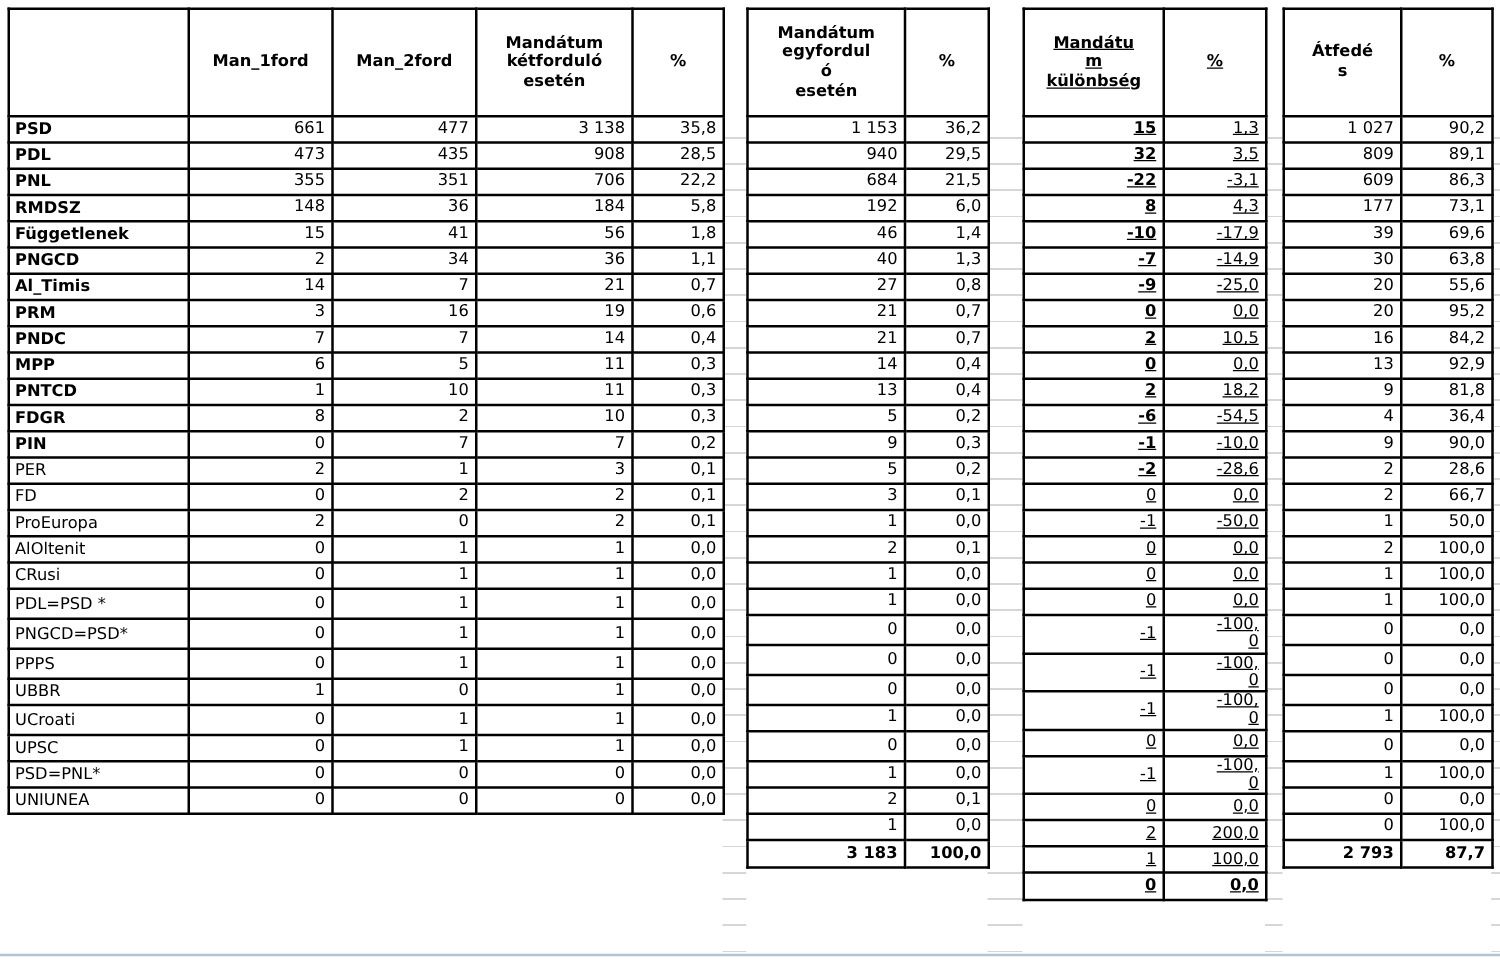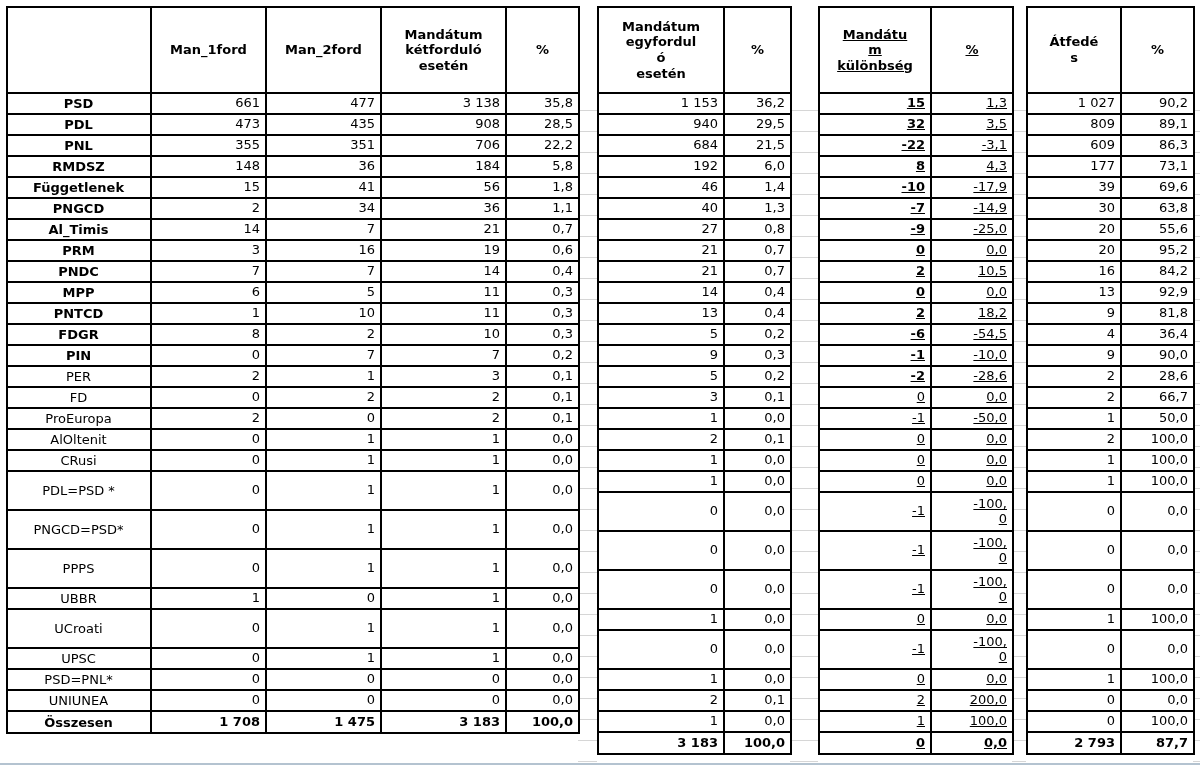--- a/index.html
+++ b/index.html
@@ -36,23 +36,23 @@
     overflow:hidden;
     font-size:13px;
     vertical-align:middle;
     padding:0 5px 0 4px;
   }
   th{
     height:84px;font-weight:bold;text-align:center;
     white-space:pre-line;line-height:1.2;padding:0 2px;
   }
   tr.r{height:21px;}
-  tr.tall{height:39px;}
+  tr.tall{height:24px;}
   tr.total{height:22px;}
-  td.name{text-align:center;white-space:nowrap;}
+  td.name{text-align:left;white-space:nowrap;}
   td.num{text-align:right;white-space:pre-line;line-height:1.1;}
   td.b{font-weight:bold;}
   tr.total td{font-weight:bold;}
   tr.total td.name{text-align:center;}
 </style>
 </head>
 <body>
 
 <div class="sheet">
 
@@ -256,27 +256,20 @@
           <td class="num">0</td>
           <td class="num">0,0</td>
         </tr>
         <tr class="r">
           <td class="name">UNIUNEA</td>
           <td class="num">0</td>
           <td class="num">0</td>
           <td class="num">0</td>
           <td class="num">0,0</td>
         </tr>
-        <tr class="total">
-          <td class="name">Összesen</td>
-          <td class="num">1 708</td>
-          <td class="num">1 475</td>
-          <td class="num">3 183</td>
-          <td class="num">100,0</td>
-        </tr>
       </tbody>
     </table>
 
   <table id="t2">
     <colgroup>
         <col style="width:126px">
         <col style="width:67px">
       </colgroup>
   <thead>
         <tr>

